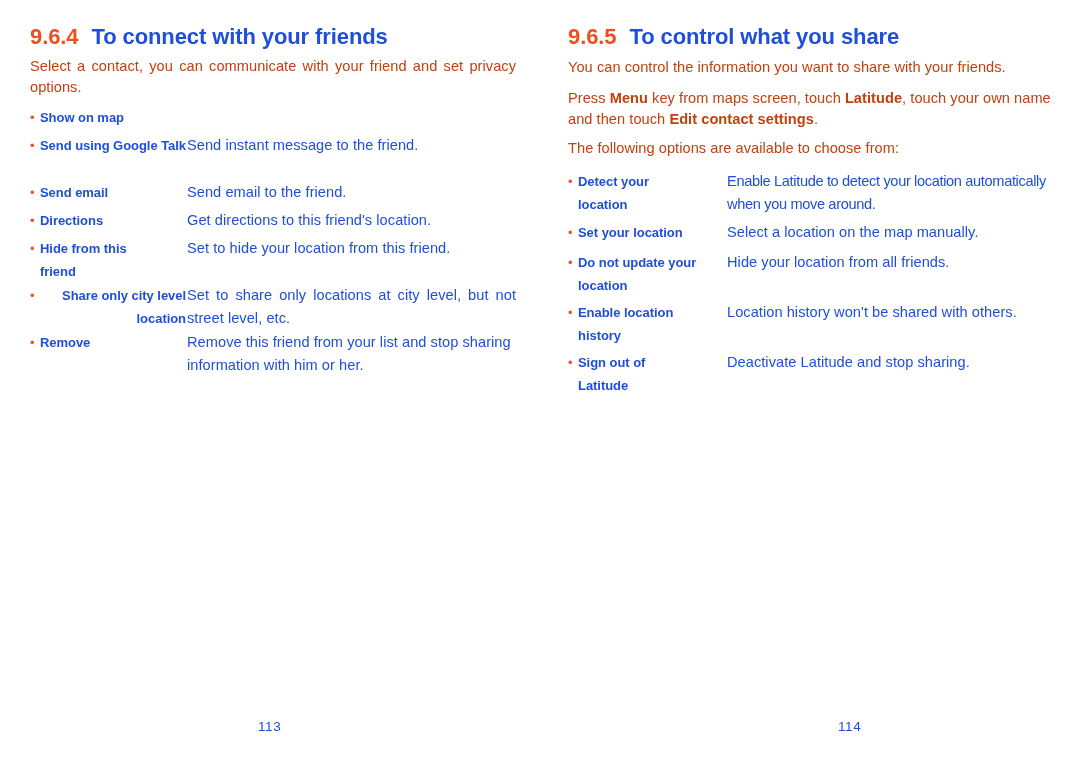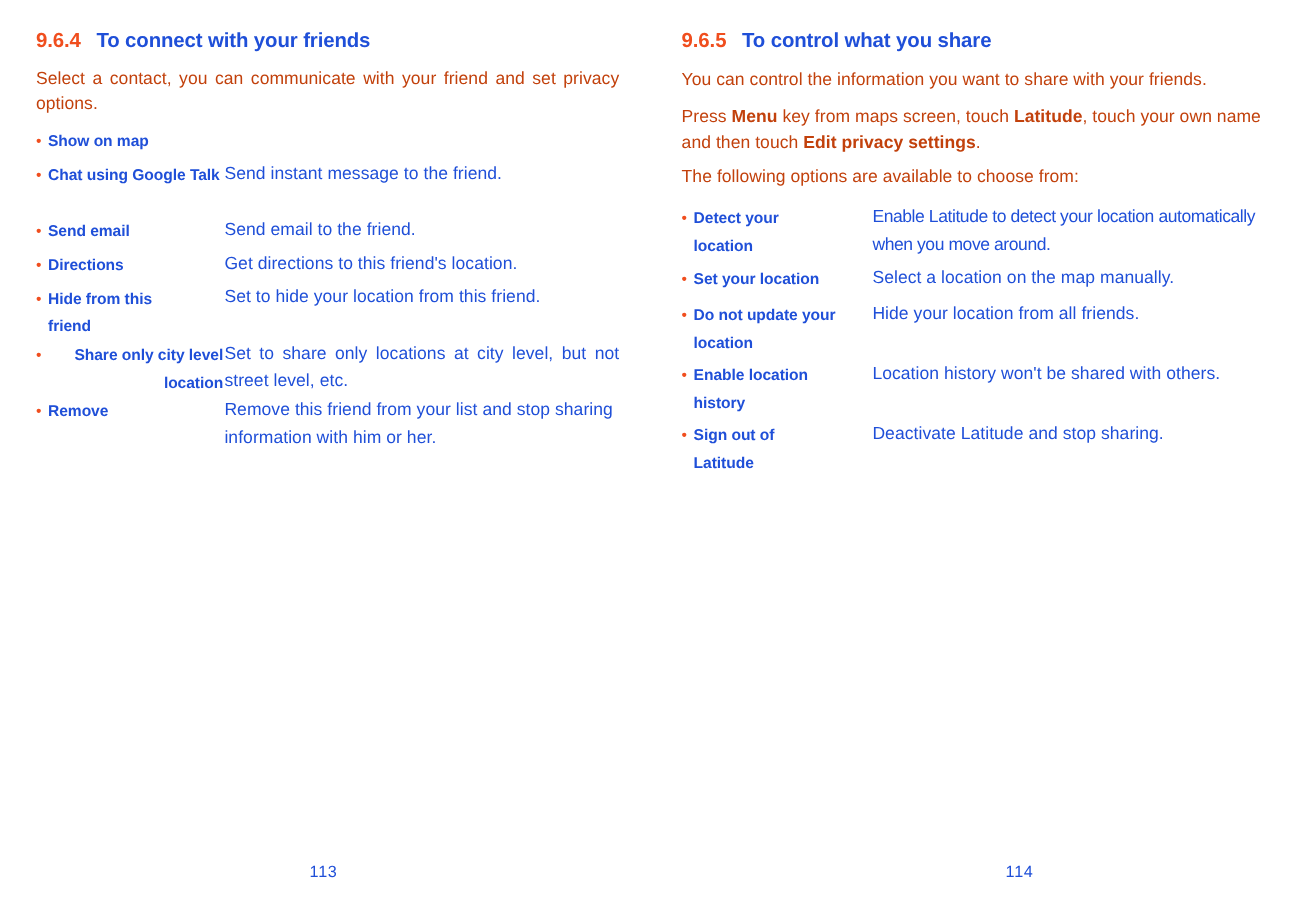--- a/index.html
+++ b/index.html
@@ -31,21 +31,21 @@
   }
   .column.left  { left: 30px; }
   .column.right { left: 568px; }
 
   
   .section-heading {
     position: absolute;
     top: 24px;
     left: 0;
     white-space: nowrap;
-    font-size: 17px;
+    font-size: 22px;
     font-weight: bold;
     letter-spacing: -0.1px;
   }
   .section-heading .num {
     color: #F04E1E;
     margin-right: 13px;
   }
   .section-heading .title {
     color: #1F4FD8;
   }
@@ -135,21 +135,21 @@
 
     <div class="deflist" style="top:106px;">
 
       <div class="defrow" style="height:28px;">
         <span class="bullet">•</span>
         <span class="term">Show on map</span>
       </div>
 
       <div class="defrow" style="height:47px;">
         <span class="bullet">•</span>
-        <span class="term" style="width:148px;">Chat using Google Talk</span>
+        <span class="term" style="width:148px;">Send using Google Talk</span>
         <span class="desc">Send instant message to the friend.</span>
       </div>
 
       <div class="defrow" style="height:28px;">
         <span class="bullet">•</span>
         <span class="term">Send email</span>
         <span class="desc">Send email to the friend.</span>
       </div>
 
       <div class="defrow" style="height:28px;">
@@ -182,21 +182,21 @@
   </div>
 
   <div class="column right col-right">
 
     <div class="section-heading">
       <span class="num">9.6.5</span><span class="title">To control what you share</span>
     </div>
 
     <div class="para nojustify" style="top:57px; width:486px;">You can control the information you want to share with your friends.</div>
 
-    <div class="para nojustify" style="top:88px; width:490px;"><span>Press </span><b>Menu</b><span> key from maps screen, touch </span><b>Latitude</b><span>, touch your own name and then touch </span><b>Edit privacy settings</b><span>.</span></div>
+    <div class="para nojustify" style="top:88px; width:490px;"><span>Press </span><b>Menu</b><span> key from maps screen, touch </span><b>Latitude</b><span>, touch your own name and then touch </span><b>Edit contact settings</b><span>.</span></div>
 
     <div class="para nojustify" style="top:138px; width:486px;">The following options are available to choose from:</div>
 
     <div class="deflist" style="top:170px;">
 
       <div class="defrow" style="height:51px;">
         <span class="bullet">•</span>
         <span class="term" style="width:120px;">Detect your location</span>
         <span class="desc condensed">Enable Latitude to detect your location automatically when you move around.</span>
       </div>

